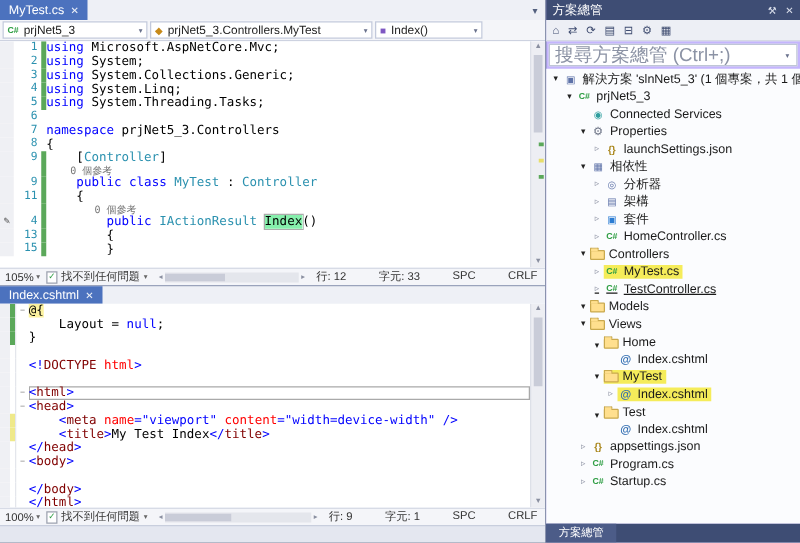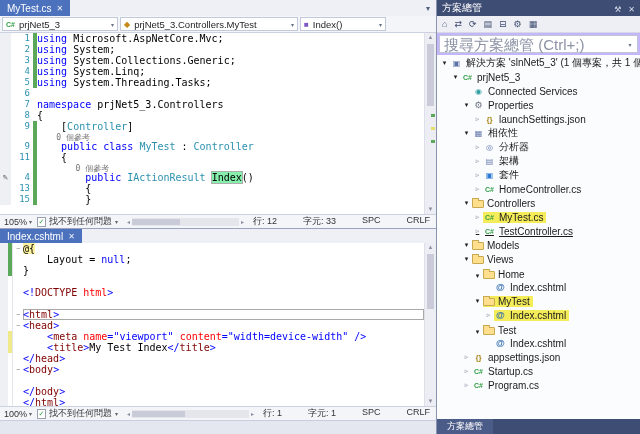--- a/index.html
+++ b/index.html
@@ -459,21 +459,21 @@
           <span class="zcaret">▾</span>
         </span>
         <div class="hscroll">
           <span class="harrow">◂</span>
           <div class="htrack">
               <div class="hthumb"></div>
             </div>
           <span class="harrow">▸</span>
         </div>
         <span class="pos">
-          <span>行: 1</span>
+          <span>行: 9</span>
           <span>字元: 1</span>
           <span>SPC</span>
           <span>CRLF</span>
         </span>
       </div>
     </div>
 
     <div class="bottom-filler"></div>
   </div>
 
@@ -649,28 +649,28 @@
           <span class="arr col">▹</span>
           <span class="tlabelwrap">
             <span class="ticon ic-json">{}</span>
             <span class="tlabel">appsettings.json</span>
           </span>
         </div>
         <div class="trow" style="padding-left: 24px;">
           <span class="arr col">▹</span>
           <span class="tlabelwrap">
             <span class="ticon ic-cs">C#</span>
+            <span class="tlabel">Program.cs</span>
+          </span>
+        </div>
+        <div class="trow" style="padding-left: 24px;">
+          <span class="arr col">▹</span>
+          <span class="tlabelwrap">
+            <span class="ticon ic-cs">C#</span>
             <span class="tlabel">Startup.cs</span>
-          </span>
-        </div>
-        <div class="trow" style="padding-left: 24px;">
-          <span class="arr col">▹</span>
-          <span class="tlabelwrap">
-            <span class="ticon ic-cs">C#</span>
-            <span class="tlabel">Program.cs</span>
           </span>
         </div>
       </div>
     <div class="panel-bottom">
       <span class="pb-tab">方案總管</span>
     </div>
   </div>
 </div>
 
 </body></html>

